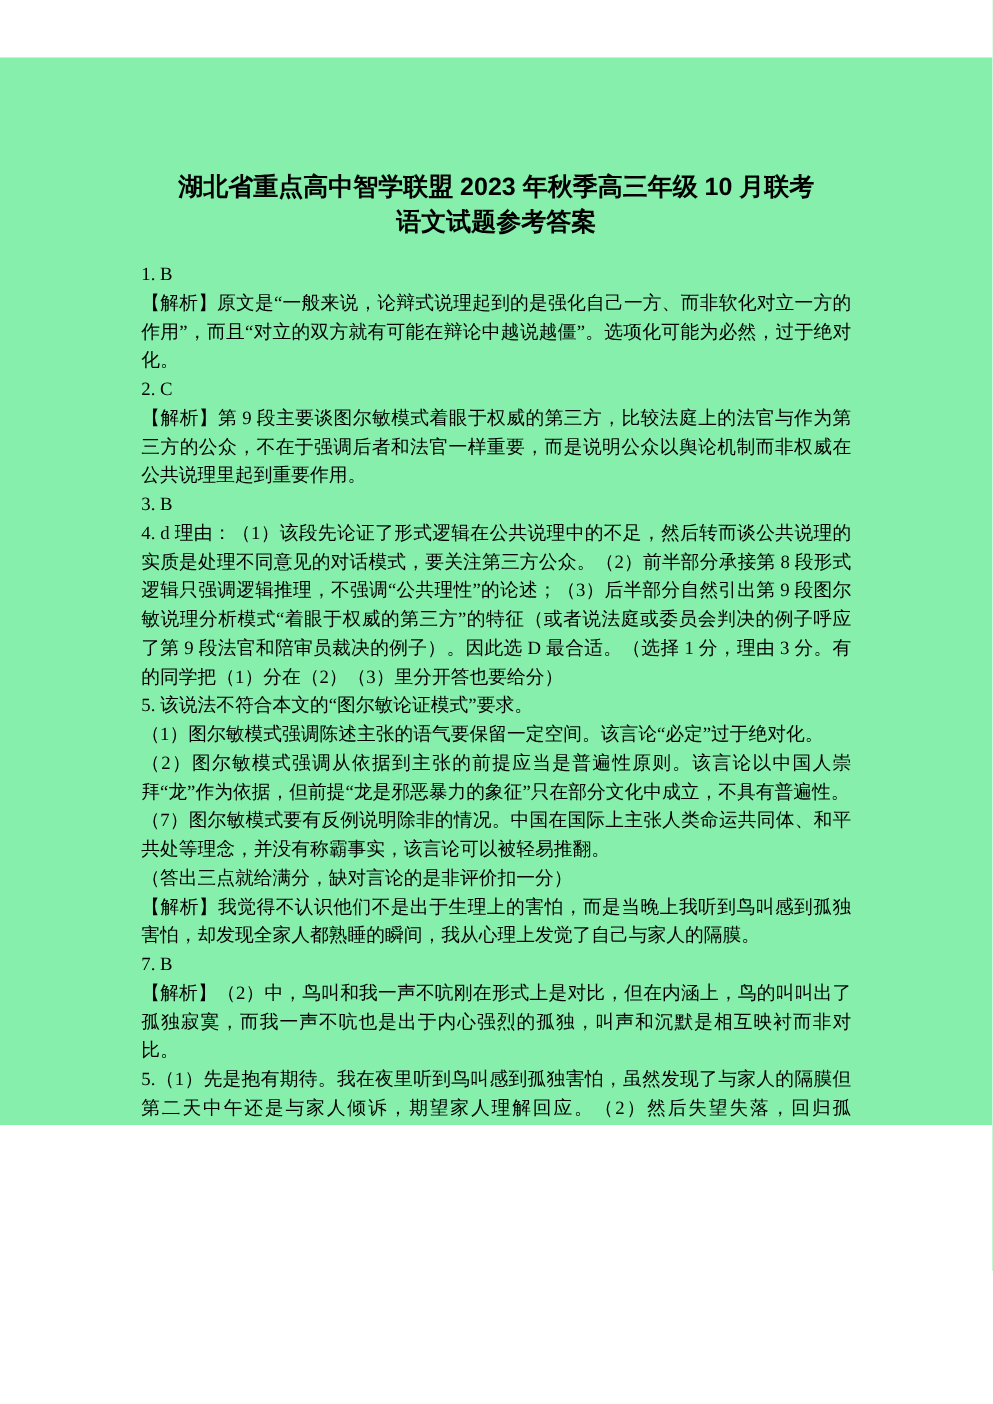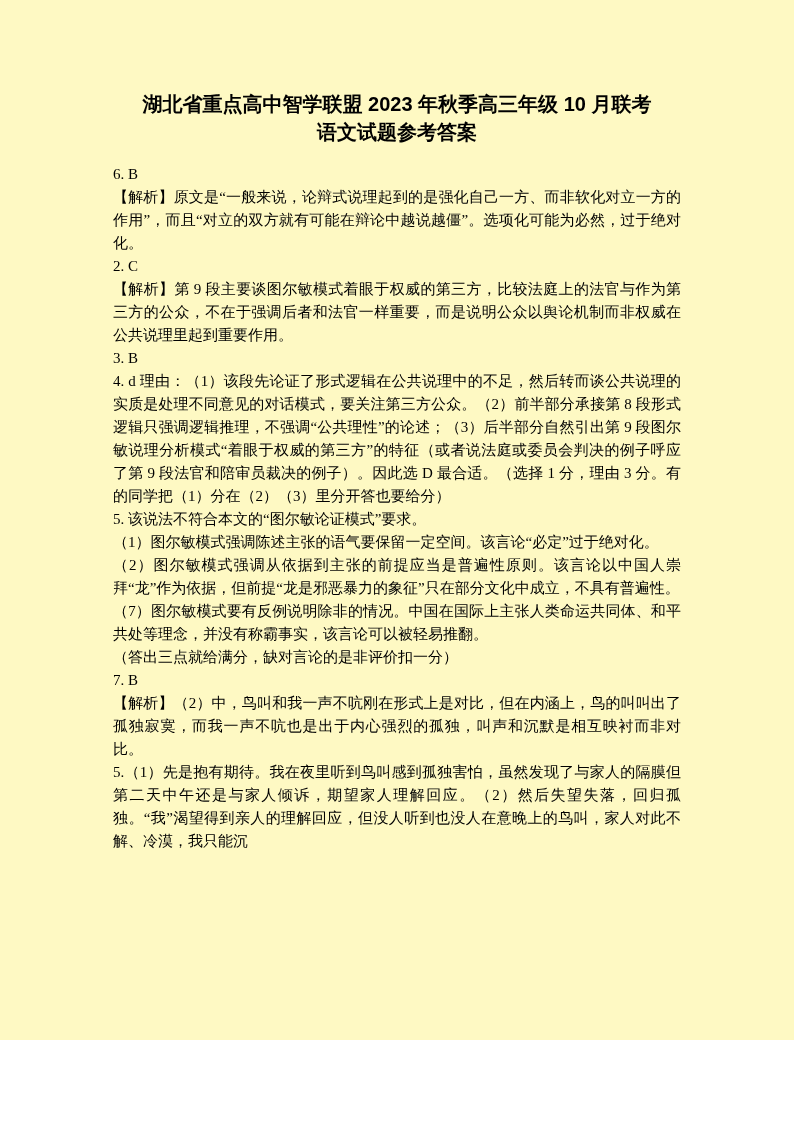--- a/index.html
+++ b/index.html
@@ -1,24 +1,25 @@
 <!DOCTYPE html>
 <html><head>
 <meta charset="utf-8">
 <style>
   * { box-sizing: border-box; }
   html, body { margin: 0; padding: 0; background: #ffffff; }
   .page {
     position: relative;
     width: 794px;
-    height: 1040px;
-    background: #fef9c3;
+    height: 854px;
+    background: #86efac;
     color: #000000;
     overflow: hidden;
     font-family: "Liberation Serif", serif;
+    margin-top: 46px;
   }
   .title-block {
     position: absolute;
     top: 90px;
     left: 57px;
     width: 680px;
     text-align: center;
     font-family: "Liberation Sans", sans-serif;
     font-weight: bold;
     font-size: 20px;
@@ -52,31 +53,32 @@
 <body>
 
 <div class="page">
 
   <div class="title-block">
     <div>湖北省重点高中智学联盟 2023 年秋季高三年级 10 月联考</div>
     <div>语文试题参考答案</div>
   </div>
 
   <div class="body-text">
-    <p>6. B</p>
+    <p>1. B</p>
     <p>【解析】原文是“一般来说，论辩式说理起到的是强化自己一方、而非软化对立一方的作用”，而且“对立的双方就有可能在辩论中越说越僵”。选项化可能为必然，过于绝对化。</p>
     <p>2. C</p>
     <p>【解析】第 9 段主要谈图尔敏模式着眼于权威的第三方，比较法庭上的法官与作为第三方的公众，不在于强调后者和法官一样重要，而是说明公众以舆论机制而非权威在公共说理里起到重要作用。</p>
     <p>3. B</p>
     <p>4. d  理由：（1）该段先论证了形式逻辑在公共说理中的不足，然后转而谈公共说理的实质是处理不同意见的对话模式，要关注第三方公众。（2）前半部分承接第 8 段形式逻辑只强调逻辑推理，不强调“公共理性”的论述；（3）后半部分自然引出第 9 段图尔敏说理分析模式“着眼于权威的第三方”的特征（或者说法庭或委员会判决的例子呼应了第 9 段法官和陪审员裁决的例子）。因此选 D 最合适。（选择 1 分，理由 3 分。有的同学把（1）分在（2）（3）里分开答也要给分）</p>
     <p>5. 该说法不符合本文的“图尔敏论证模式”要求。</p>
     <p>（1）图尔敏模式强调陈述主张的语气要保留一定空间。该言论“必定”过于绝对化。</p>
     <p>（2）图尔敏模式强调从依据到主张的前提应当是普遍性原则。该言论以中国人崇拜“龙”作为依据，但前提“龙是邪恶暴力的象征”只在部分文化中成立，不具有普遍性。</p>
     <p>（7）图尔敏模式要有反例说明除非的情况。中国在国际上主张人类命运共同体、和平共处等理念，并没有称霸事实，该言论可以被轻易推翻。</p>
     <p>（答出三点就给满分，缺对言论的是非评价扣一分）</p>
+    <p>【解析】我觉得不认识他们不是出于生理上的害怕，而是当晚上我听到鸟叫感到孤独害怕，却发现全家人都熟睡的瞬间，我从心理上发觉了自己与家人的隔膜。</p>
     <p>7. B</p>
     <p>【解析】（2）中，鸟叫和我一声不吭刚在形式上是对比，但在内涵上，鸟的叫叫出了孤独寂寞，而我一声不吭也是出于内心强烈的孤独，叫声和沉默是相互映衬而非对比。</p>
     <p>5.（1）先是抱有期待。我在夜里听到鸟叫感到孤独害怕，虽然发现了与家人的隔膜但第二天中午还是与家人倾诉，期望家人理解回应。（2）然后失望失落，回归孤独。“我”渴望得到亲人的理解回应，但没人听到也没人在意晚上的鸟叫，家人对此不解、冷漠，我只能沉</p>
   </div>
 
   <div class="page-footer">1</div>
 
 </div>
 
 </body></html>

